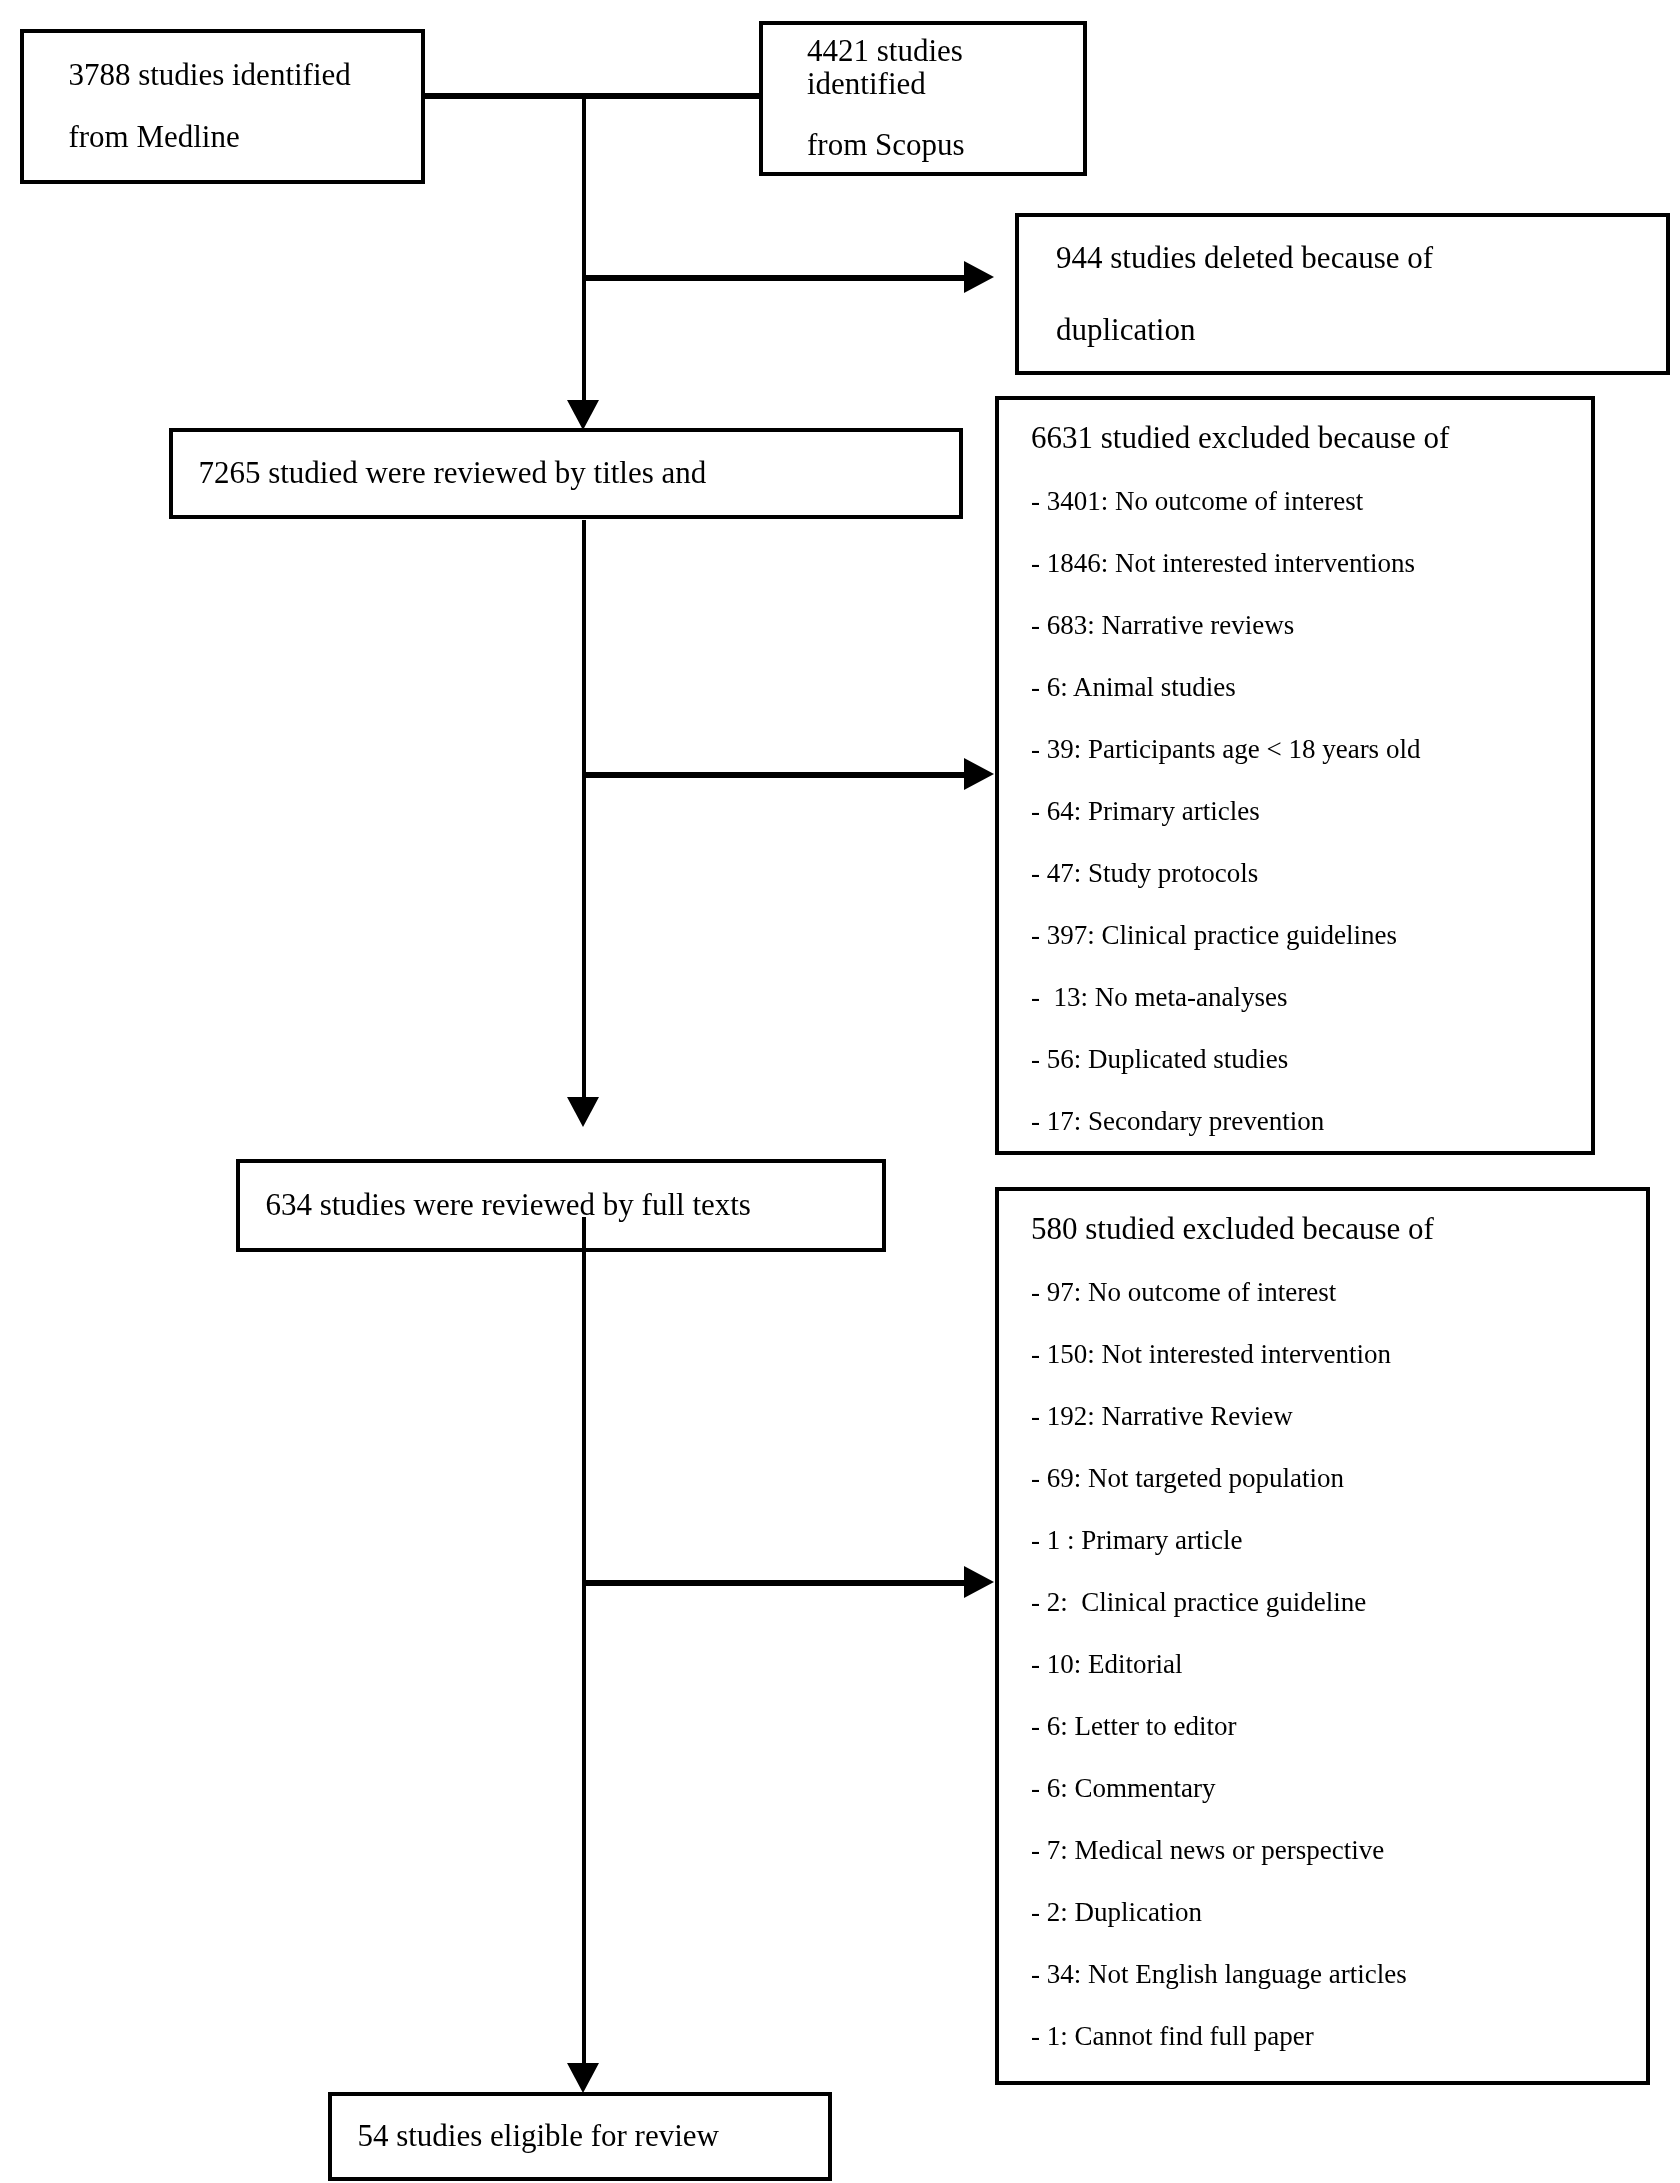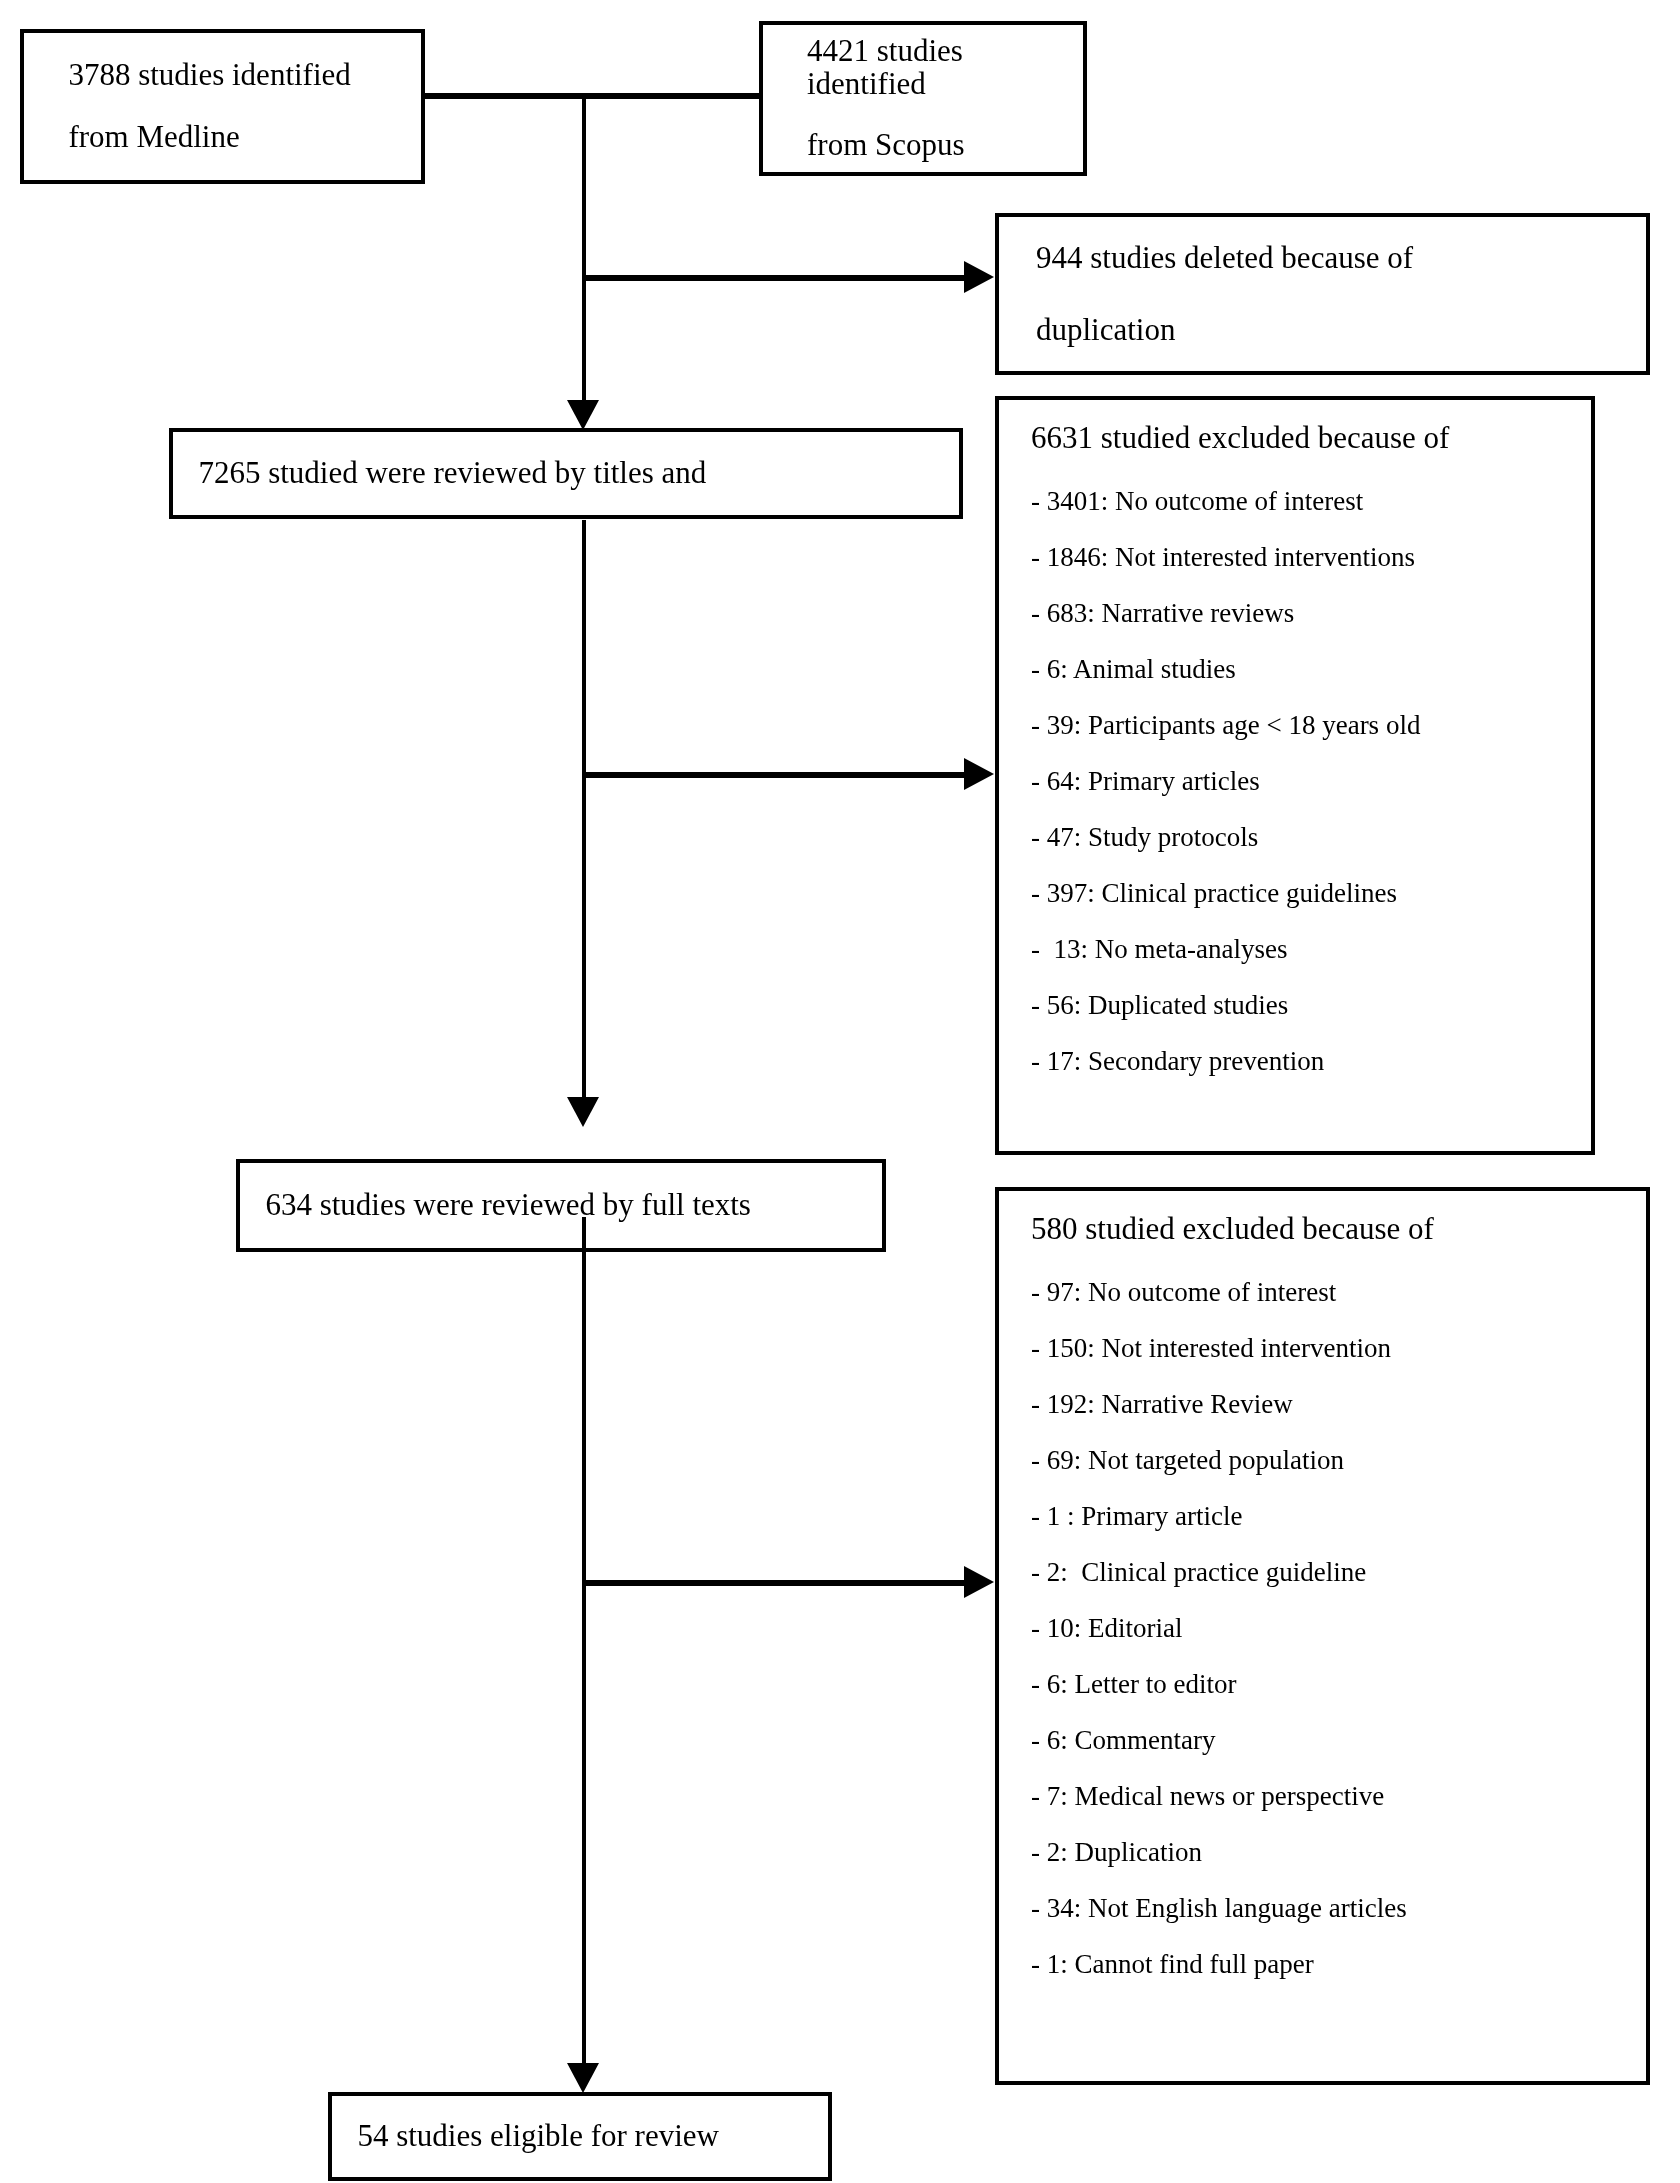--- a/index.html
+++ b/index.html
@@ -26,34 +26,35 @@
     justify-content: center;
   }
   .box .line {
     font-size: 31px;
     line-height: 1.05;
     white-space: pre-wrap;
   }
   .pad55 { padding-left: 25.4px; }
   .pad70 { padding-left: 44px; }
   .gap62  { row-gap: 29px; }
-  .gap85  { row-gap: 39px; }
+  .gap85  { row-gap: 39px; margin-left: 20px; }
   .excl-box {
     justify-content: flex-start;
     padding: 21px 18.5px 9.3px 32px;
   }
   .excl-title {
     font-size: 31px;
     line-height: 1.1;
     margin-bottom: 18.5px;
     white-space: pre-wrap;
   }
   .excl-list {
     display: flex;
     flex-direction: column;
+    gap: 6px;
   }
   .excl-item {
     font-size: 27px;
     height: 56px;
     display: flex;
     align-items: center;
     white-space: pre-wrap;
   }
   .hline, .vline {
     position: absolute;

